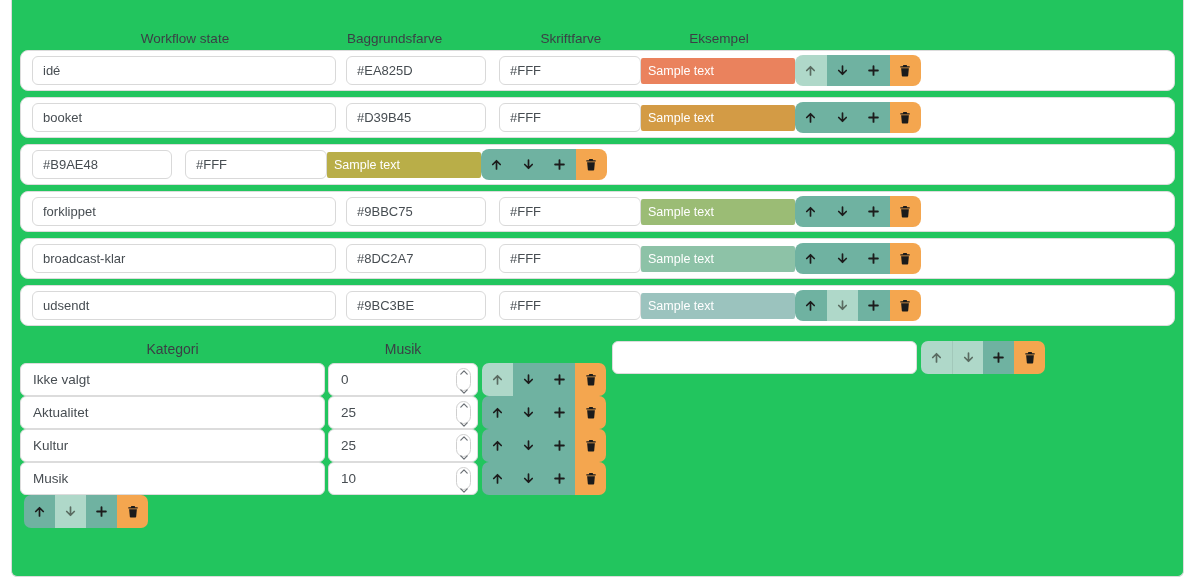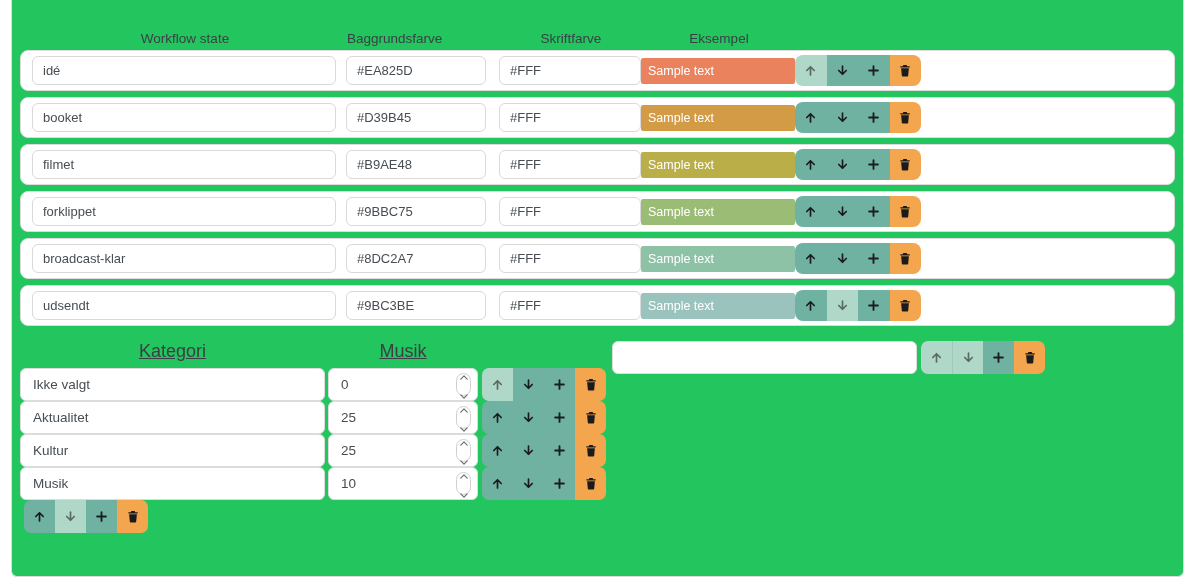--- a/index.html
+++ b/index.html
@@ -39,21 +39,21 @@
   .btn{border:none;width:31.5px;background:var(--teal);display:flex;align-items:center;
     justify-content:center;color:#1c1c1c;cursor:pointer;padding:0;}
   .btn.disabled{background:var(--teal-light);color:#5a6b61;}
   .btn.disabled + .btn.disabled{border-left:1px solid rgba(0,0,0,0.07);}
   .btn.trash{background:var(--orange);}
   .btn svg{display:block;}
 
   
   .bottom{display:flex;margin-top:15px;align-items:flex-start;}
   .cat-col{margin-left:8px;}
-  .cat-headers{display:flex;font-size:18px;margin-bottom:6px;text-decoration:underline;}
+  .cat-headers{display:flex;font-size:14px;margin-bottom:6px;}
   .cat-headers .h-name{width:305px;text-align:center;}
   .cat-headers .h-share{width:150px;margin-left:3px;text-align:center;}
   .cat-row{display:flex;align-items:stretch;height:33px;}
   .ci{height:33px;border:1px solid var(--border);border-radius:6px;padding:3px 12px;
     font-family:"Liberation Sans",sans-serif;font-size:13.5px;color:var(--input-text);
     background:#fff;outline:none;}
   .ci.name{width:305px;}
   .num-wrap{position:relative;width:150px;margin-left:3px;}
   .num-wrap .ci{width:150px;padding-right:28px;}
   .stepper{position:absolute;right:7px;top:5px;width:15px;height:23px;border:1px solid #cfcfcf;
@@ -156,21 +156,20 @@
                 <path d="M9.2 2.5h5.6l1 2h4.2v2.2H4v-2.2h4.2l1-2z"></path>
                 <path d="M5.4 8h13.2l-1.1 12.6c-.1 1-.9 1.7-1.9 1.7H8.4c-1 0-1.8-.7-1.9-1.7L5.4 8z"></path>
               </svg>
             </span>
     </button>
   </div>
 
   </div>
 
   <div class="wf-row">
-    <input class="ti state" value="filmet" style="">
     <input class="ti bg" value="#B9AE48" style="">
     <input class="ti fc" value="#FFF" style="">
     <div class="swatch" style="background: rgb(185, 174, 72);">Sample text</div>
 
   <div class="btn-group">
     <button class="btn up">
       <span>
               <svg width="15" height="15" viewBox="0 0 24 24" fill="none" stroke="currentColor" stroke-width="2.7" stroke-linecap="round" stroke-linejoin="round">
                 <path d="M12 19V6M6 12l6-6 6 6"></path>
               </svg>

